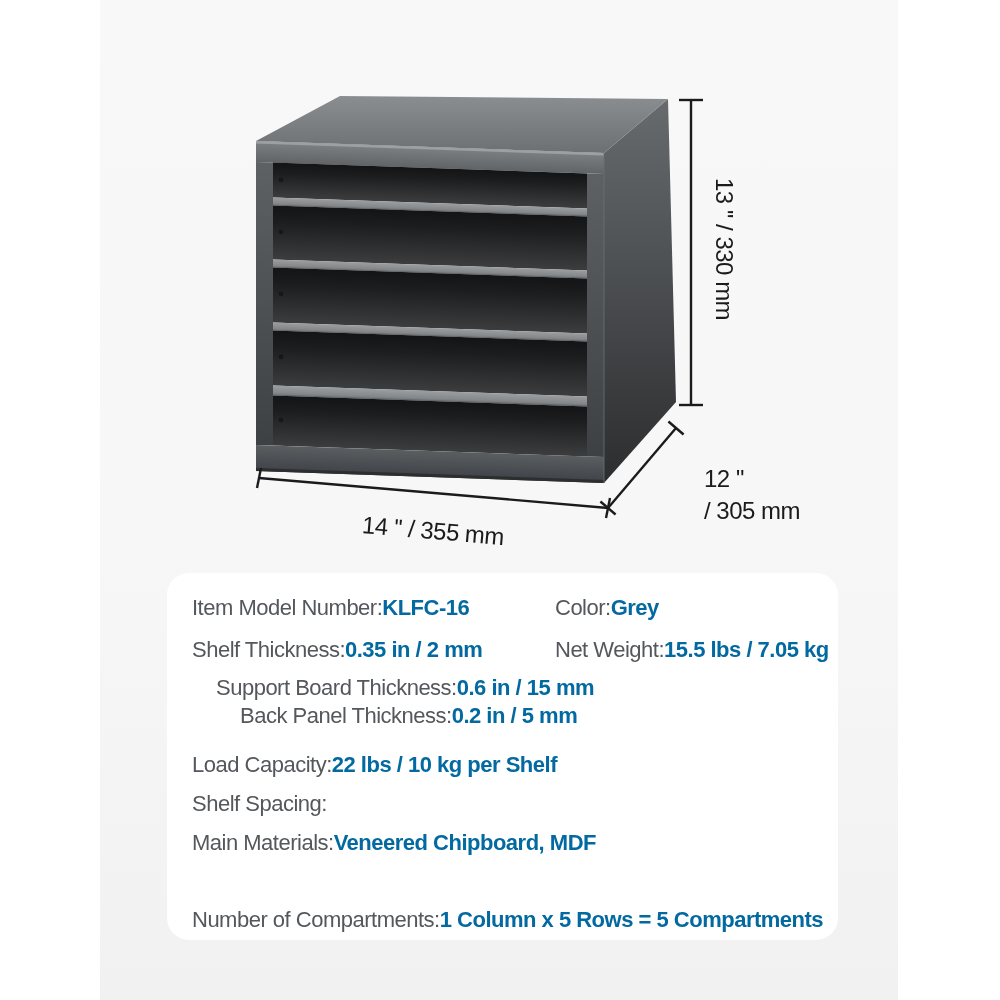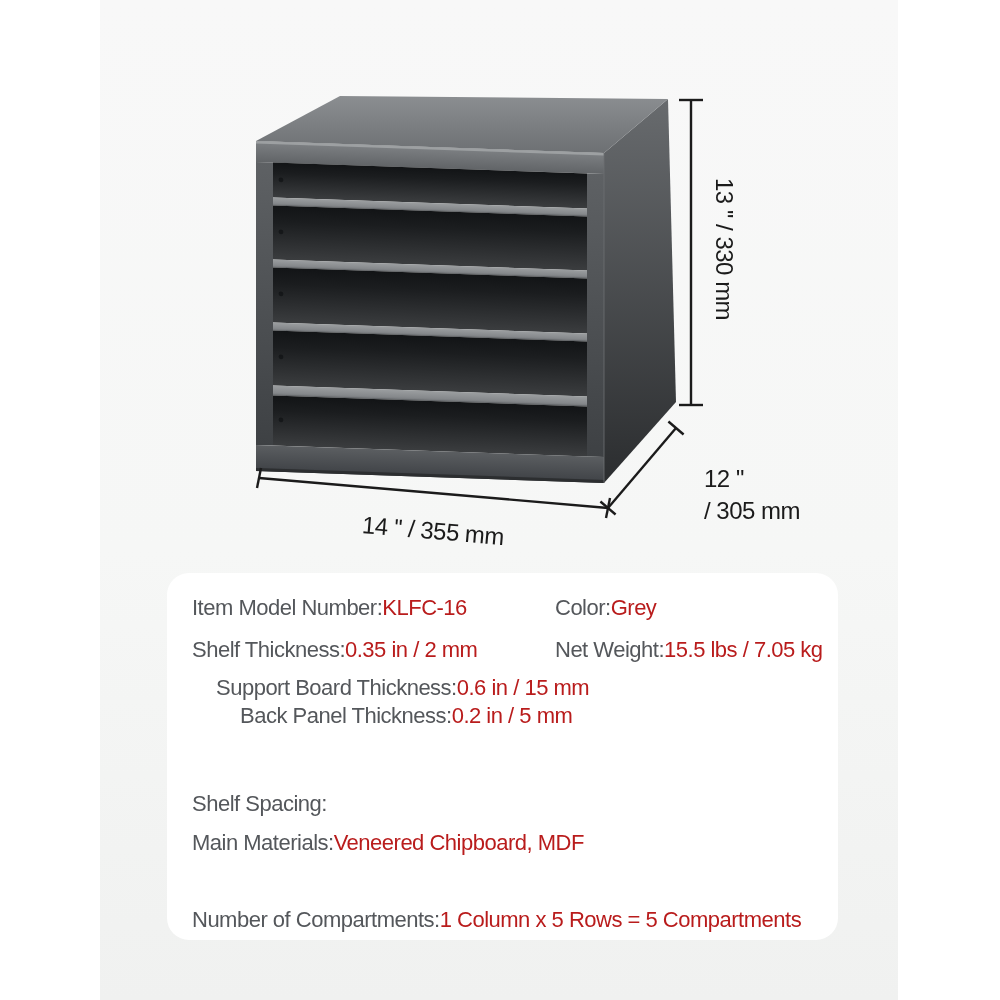--- a/index.html
+++ b/index.html
@@ -21,21 +21,21 @@
   .dim-depth{left:704px;top:451px;line-height:32px;margin-top:12px;}
   .panel{
     position:absolute;left:167px;top:573px;width:671px;height:367px;
     background:#ffffff;border-radius:22px;
   }
   .spec-row{
     position:absolute;height:28px;display:flex;align-items:center;
     font-size:22px;letter-spacing:-0.5px;white-space:nowrap;
   }
   .spec-row .lbl{color:#54575b;font-weight:400;}
-  .spec-row .val{color:#b91c1c;font-weight:400;}
+  .spec-row .val{color:#0369a1;font-weight:700;}
   .col-left{left:25px;}
   .col-right{left:388px;}
   .r1{top:21px;} .r2{top:63px;} .r3{top:101px;margin-left:24px;} .r4{top:129px;margin-left:48px;}
   .r5{top:178px;} .r6{top:217px;} .r7{top:256px;} .r8{top:295px;} .r9{top:333px;}
 </style>
 </head>
 <body>
 
 <div class="photo-area"></div>
 
@@ -144,20 +144,24 @@
     <span class="val">0.35 in / 2 mm</span>
   </div>
   <div class="spec-row col-left r3">
     <span class="lbl">Support Board Thickness:</span>
     <span class="val">0.6 in / 15 mm</span>
   </div>
   <div class="spec-row col-left r4">
     <span class="lbl">Back Panel Thickness:</span>
     <span class="val">0.2 in / 5 mm</span>
   </div>
+  <div class="spec-row col-left r5">
+    <span class="lbl">Load Capacity:</span>
+    <span class="val">22 lbs / 10 kg per Shelf</span>
+  </div>
   <div class="spec-row col-left r6">
     <span class="lbl">Shelf Spacing:</span>
   </div>
   <div class="spec-row col-left r7">
     <span class="lbl">Main Materials:</span>
     <span class="val">Veneered Chipboard, MDF</span>
   </div>
   <div class="spec-row col-left r9">
     <span class="lbl">Number of Compartments:</span>
     <span class="val">1 Column x 5 Rows = 5 Compartments</span>

